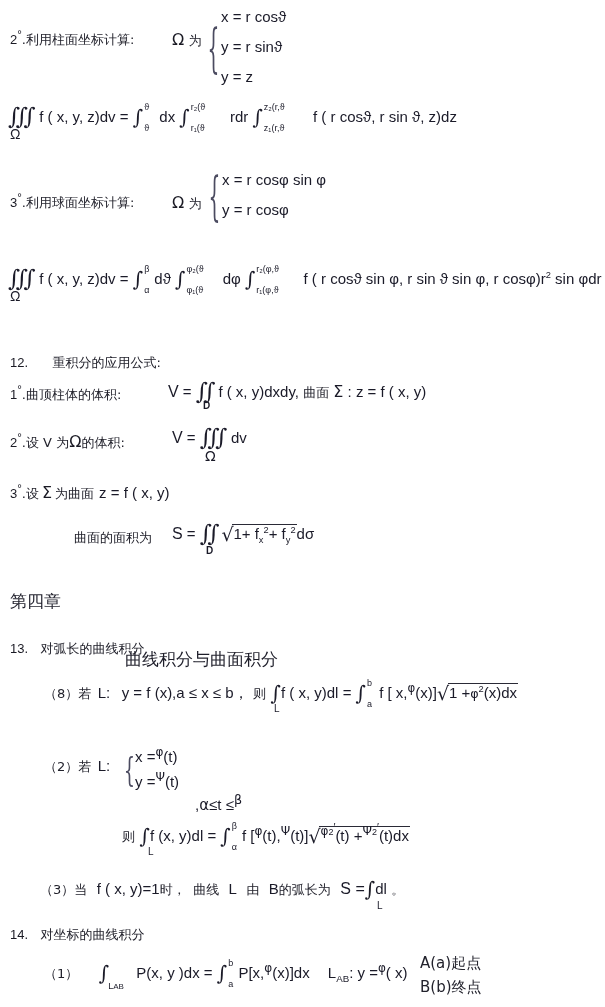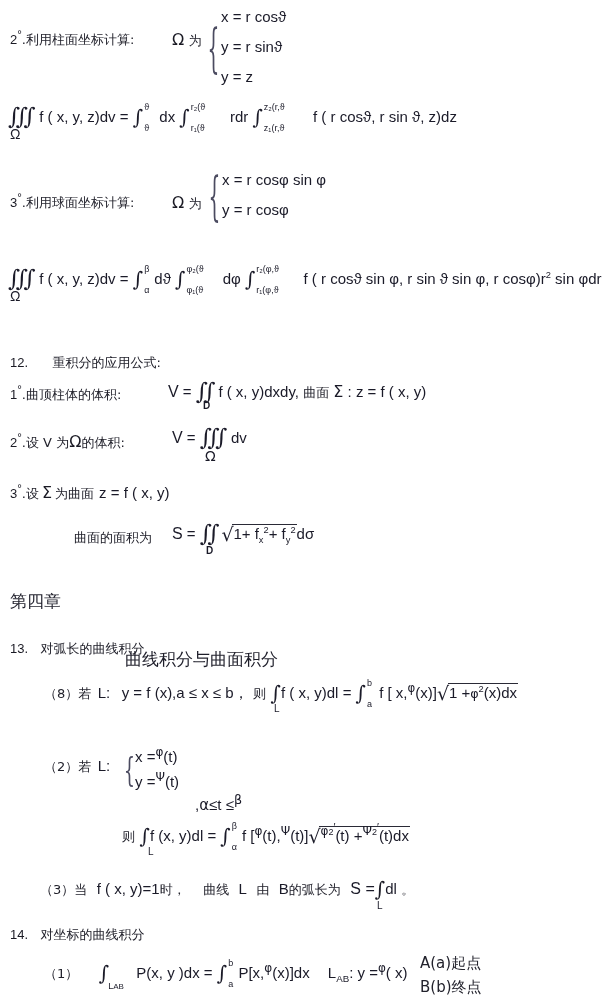--- a/index.html
+++ b/index.html
@@ -216,21 +216,21 @@
       <span>=</span>
       <span class="intsm">∫</span><span class="lim"><span class="up">β</span><span class="dn">α</span></span>
       <span style="display:inline-block;width:7px;"></span><span>f [</span><sup class="phi" style="font-size:0.8em;">φ</sup><span>(t),</span><sup class="phi" style="font-size:0.8em;">Ψ</sup><span>(t)]</span><span class="rad"><span class="bar"><sup class="phi" style="font-size:0.8em;">φ</sup><sup style="font-size:0.6em;">2</sup><sup class="prime">′</sup><span>(t) +</span><sup class="phi" style="font-size:0.8em;">Ψ</sup><sup style="font-size:0.6em;">2</sup><sup class="prime">′</sup><span>(t)dx</span></span></span>
     </span>
   </div>
   <div class="row math" style="left:148px; top:846px; font-size:10px;">L</div>
 
   <div class="row" style="left:40px; top:880px;">
     <span class="cn">（3）当</span>
     <span class="math m15" style="margin-left:5px;">f ( x, y)</span><span class="math m15">=1</span><span class="cn">时，</span>
-    <span class="cn" style="margin-left:13px;font-family:Liberation Mono, monospace;">曲线</span>
+    <span class="cn" style="margin-left:3px;font-family:Liberation Mono, monospace;">曲线</span>
     <span class="math m15" style="margin-left:5px;">L</span>
     <span class="cn" style="margin-left:5px;">由</span>
     <span class="math m15" style="margin-left:5px;">B</span><span class="cn">的弧长为</span>
     <span class="math m16" style="margin-left:5px;">S =</span><span class="intsm">∫</span><span class="math m15">dl</span>
     <span class="cn">。</span>
   </div>
   <div class="row math" style="left:377px; top:900px; font-size:10px;">L</div>
 
   <div class="row" style="left:10px; top:925px;">
     <span class="num">14.</span>

